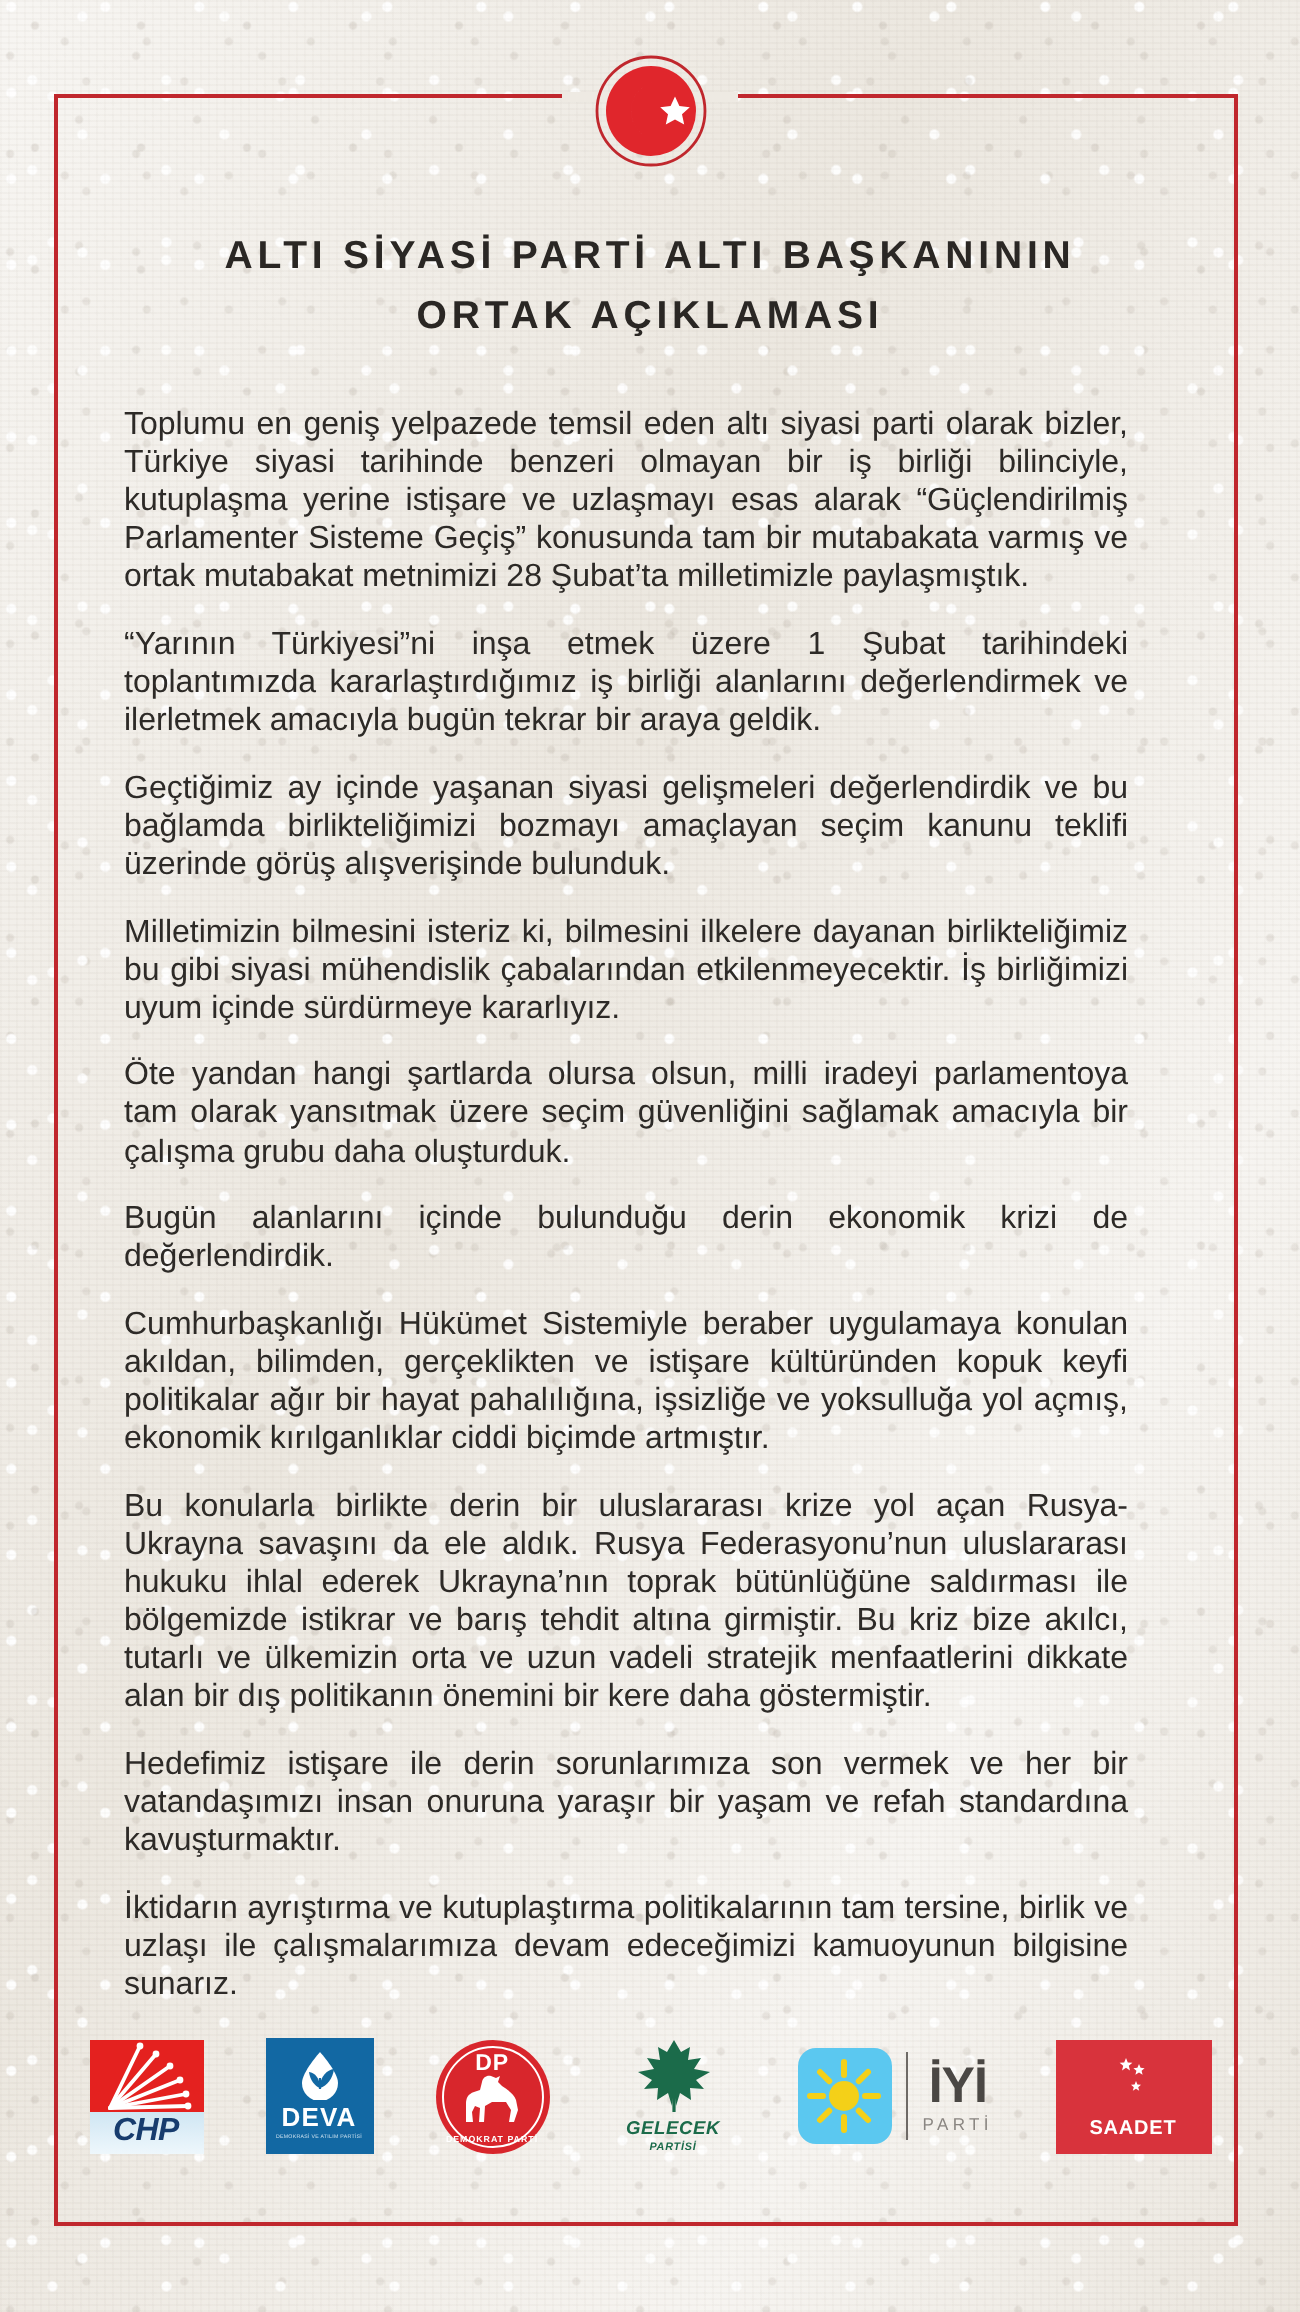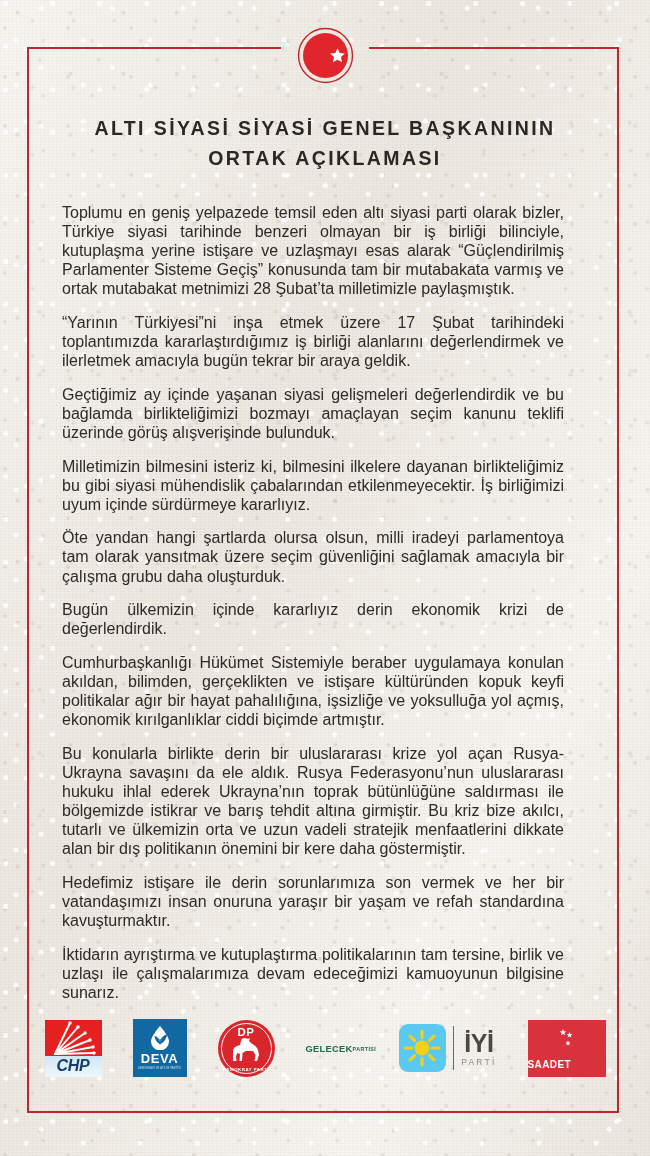--- a/index.html
+++ b/index.html
@@ -198,22 +198,22 @@
   }
   .dp-sub {
     position: absolute; left: 0; bottom: 5px; width: 100%;
     text-align: center; font-family: "Liberation Sans", sans-serif;
     font-weight: bold; font-size: 4.4px; color: #fff; letter-spacing: .5px;
   }
 
   
   .logo-gelecek {
     width: 62px; height: 58px;
-    display: flex; flex-direction: row;
-    align-items: center; justify-content: space-between;
+    display: flex; flex-direction: column;
+    align-items: center; justify-content: space-between; font-style: italic;
   }
   .gel-name {
     font-family: "Liberation Sans", sans-serif;
     font-weight: bold; font-size: 9.3px; color: #1b6b4a;
     letter-spacing: .3px; margin-top: 1px;
   }
   .gel-sub {
     font-family: "Liberation Sans", sans-serif;
     font-weight: bold; font-size: 5.4px; color: #1b6b4a;
     letter-spacing: .4px; margin-top: 1px;
@@ -233,21 +233,21 @@
     line-height: 26px;
   }
   .iyi-sub {
     font-family: "Liberation Sans", sans-serif;
     font-size: 8.5px; color: #8a8682; letter-spacing: 2.2px; margin-top: 1px;
   }
 
   
   .logo-saadet {
     width: 78px; height: 57px; background: #d8333c;
-    position: relative; display: flex; align-items: flex-end; 
+    position: relative; display: flex; align-items: flex-end; justify-content: center;
   }
   .saadet-name {
     font-family: "Liberation Sans", sans-serif;
     font-weight: bold; font-size: 10px; color: #fff;
     letter-spacing: .4px; margin-bottom: 7px;
   }
   .saadet-moon { position: absolute; left: 8px; top: 5px; }
 </style>
 </head>
 <body>
@@ -262,31 +262,31 @@
     <circle cx="28.5" cy="28.5" r="27" fill="none" stroke="#c0272d" stroke-width="1.4"></circle>
     <circle cx="28.5" cy="28.5" r="22.5" fill="#e0262c"></circle>
     <path d="M33.5 13.5 A15 15 0 1 0 33.5 43.5 A11.6 11.6 0 1 1 33.5 13.5 Z" fill="#ffffff"></path>
     <polygon fill="#ffffff" points="40.5,21.2 42.7,26.0 47.9,26.6 44.0,30.1 45.1,35.3 40.5,32.7 35.9,35.3 37.0,30.1 33.1,26.6 38.3,26.0"></polygon>
   </svg>
 </div>
 
 <div id="content">
 
   <div id="title-block">
-    <div class="title-line">ALTI SİYASİ SİYASİ GENEL BAŞKANININ</div>
+    <div class="title-line">ALTI SİYASİ PARTİ ALTI BAŞKANININ</div>
     <div class="title-line">ORTAK AÇIKLAMASI</div>
   </div>
 
   <div id="body-text">
     <p class="para">Toplumu en geniş yelpazede temsil eden altı siyasi parti olarak bizler, Türkiye siyasi tarihinde benzeri olmayan bir iş birliği bilinciyle, kutuplaşma yerine istişare ve uzlaşmayı esas alarak “Güçlendirilmiş Parlamenter Sisteme Geçiş” konusunda tam bir mutabakata varmış ve ortak mutabakat metnimizi 28 Şubat’ta milletimizle paylaşmıştık.</p>
-    <p class="para">“Yarının Türkiyesi”ni inşa etmek üzere 17 Şubat tarihindeki toplantımızda kararlaştırdığımız iş birliği alanlarını değerlendirmek ve ilerletmek amacıyla bugün tekrar bir araya geldik.</p>
+    <p class="para">“Yarının Türkiyesi”ni inşa etmek üzere 1 Şubat tarihindeki toplantımızda kararlaştırdığımız iş birliği alanlarını değerlendirmek ve ilerletmek amacıyla bugün tekrar bir araya geldik.</p>
     <p class="para">Geçtiğimiz ay içinde yaşanan siyasi gelişmeleri değerlendirdik ve bu bağlamda birlikteliğimizi bozmayı amaçlayan seçim kanunu teklifi üzerinde görüş alışverişinde bulunduk.</p>
     <p class="para">Milletimizin bilmesini isteriz ki, bilmesini ilkelere dayanan birlikteliğimiz bu gibi siyasi mühendislik çabalarından etkilenmeyecektir. İş birliğimizi uyum içinde sürdürmeye kararlıyız.</p>
     <p class="para">Öte yandan hangi şartlarda olursa olsun, milli iradeyi parlamentoya tam olarak yansıtmak üzere seçim güvenliğini sağlamak amacıyla bir çalışma grubu daha oluşturduk.</p>
-    <p class="para">Bugün ülkemizin içinde kararlıyız derin ekonomik krizi de değerlendirdik.</p>
+    <p class="para">Bugün alanlarını içinde bulunduğu derin ekonomik krizi de değerlendirdik.</p>
     <p class="para">Cumhurbaşkanlığı Hükümet Sistemiyle beraber uygulamaya konulan akıldan, bilimden, gerçeklikten ve istişare kültüründen kopuk keyfi politikalar ağır bir hayat pahalılığına, işsizliğe ve yoksulluğa yol açmış, ekonomik kırılganlıklar ciddi biçimde artmıştır.</p>
     <p class="para">Bu konularla birlikte derin bir uluslararası krize yol açan Rusya-Ukrayna savaşını da ele aldık. Rusya Federasyonu’nun uluslararası hukuku ihlal ederek Ukrayna’nın toprak bütünlüğüne saldırması ile bölgemizde istikrar ve barış tehdit altına girmiştir. Bu kriz bize akılcı, tutarlı ve ülkemizin orta ve uzun vadeli stratejik menfaatlerini dikkate alan bir dış politikanın önemini bir kere daha göstermiştir.</p>
     <p class="para">Hedefimiz istişare ile derin sorunlarımıza son vermek ve her bir vatandaşımızı insan onuruna yaraşır bir yaşam ve refah standardına kavuşturmaktır.</p>
     <p class="para">İktidarın ayrıştırma ve kutuplaştırma politikalarının tam tersine, birlik ve uzlaşı ile çalışmalarımıza devam edeceğimizi kamuoyunun bilgisine sunarız.</p>
   </div>
 
   <div id="logos">
 
     <div class="logo logo-chp">
       <div class="chp-top">

